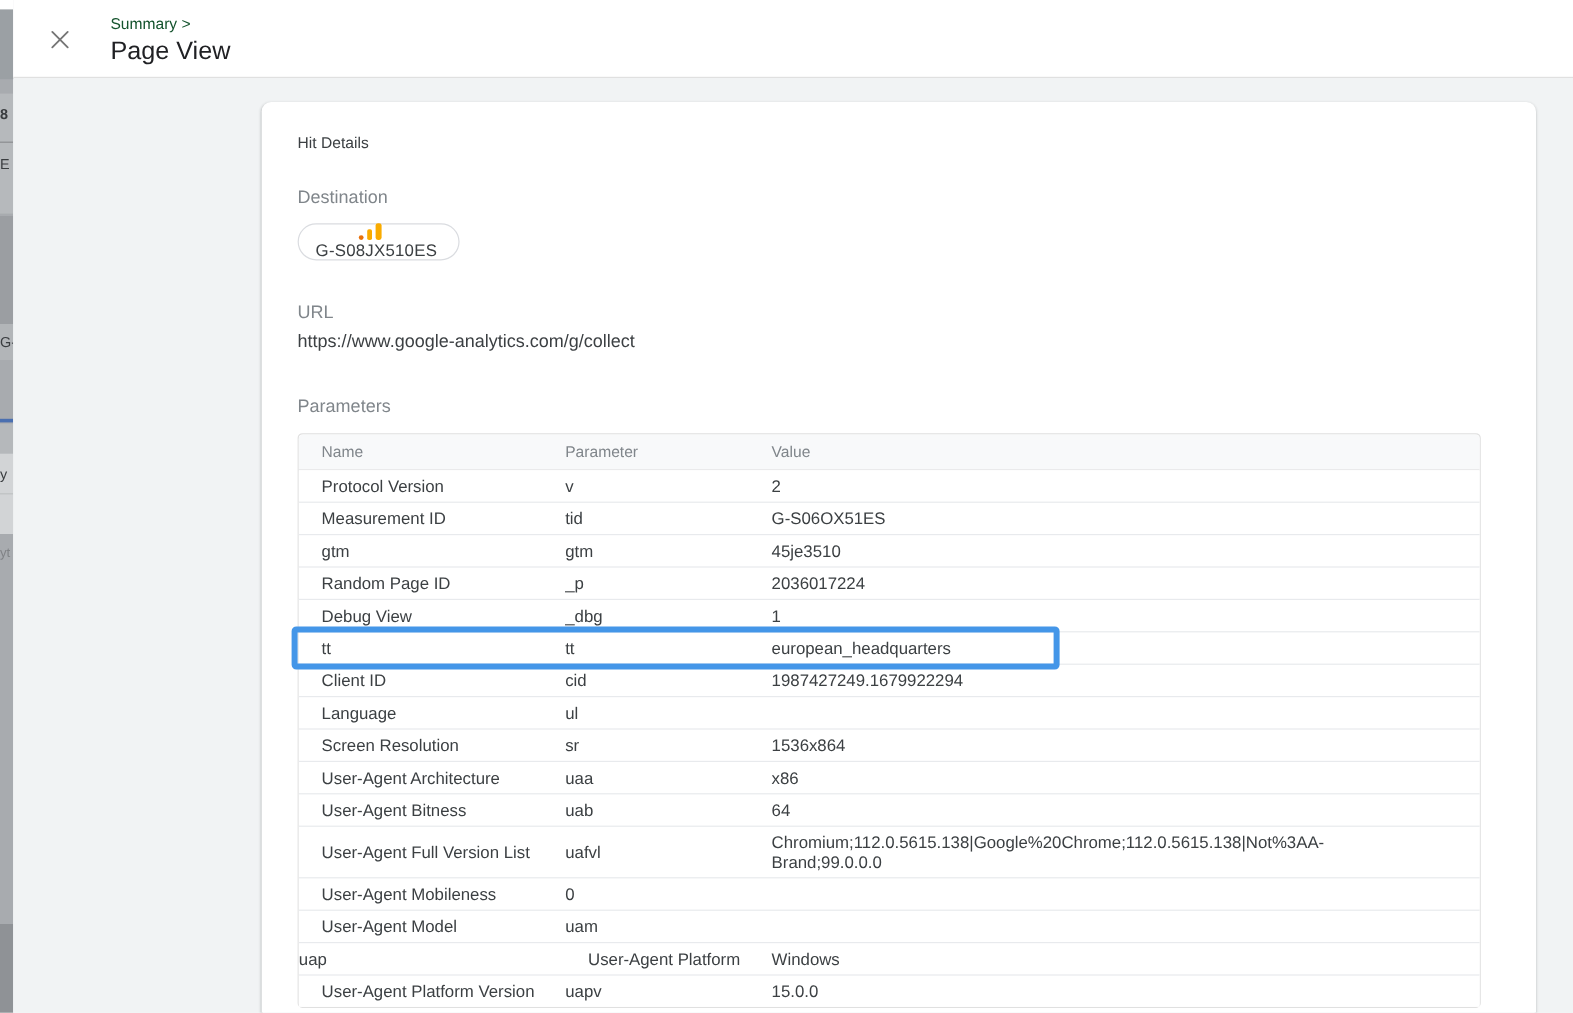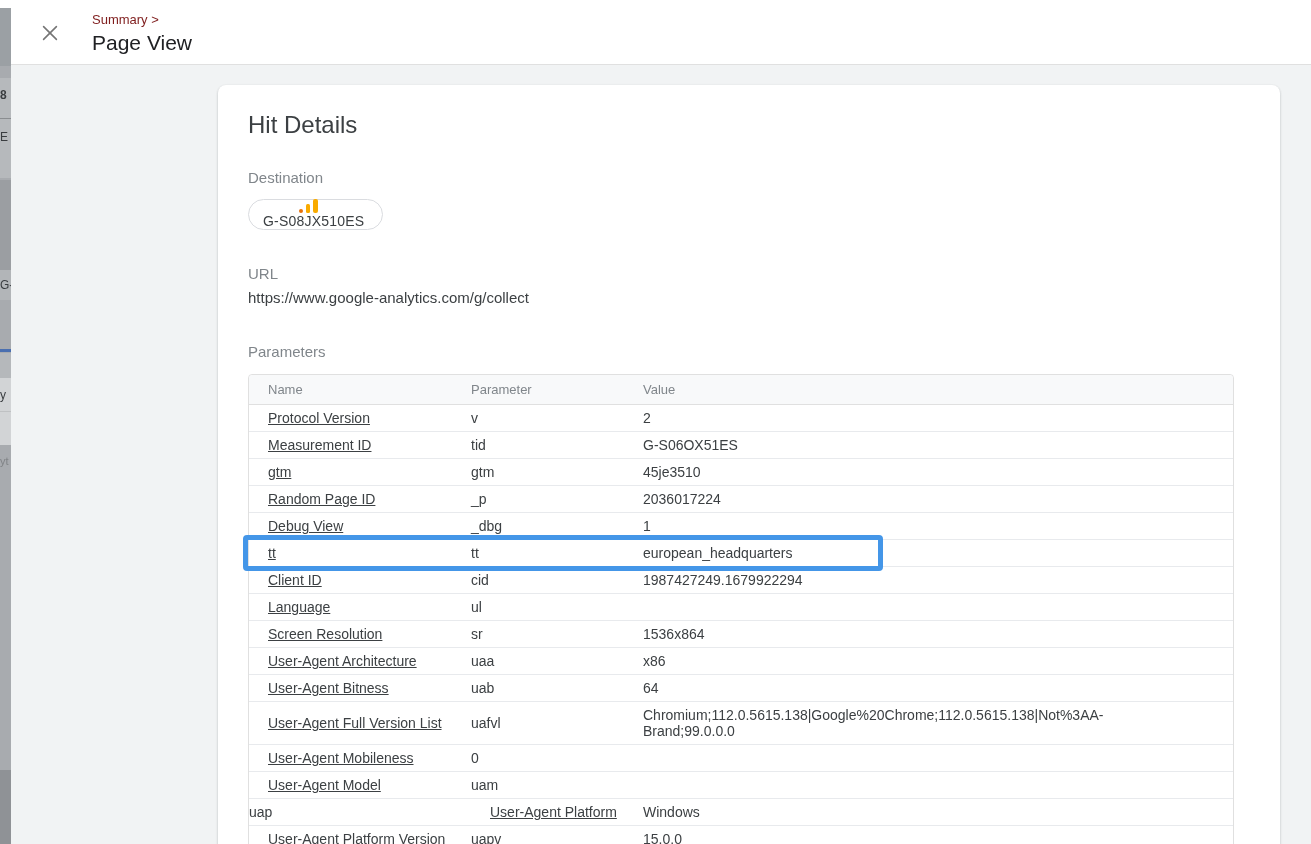--- a/index.html
+++ b/index.html
@@ -35,32 +35,32 @@
   .panel { position: absolute; left: 11px; top: 0; right: 0; bottom: 0; z-index: 2; }
   .panel-header {
     position: absolute; left: 0; right: 0; top: 0; height: 65px;
     background: #ffffff; border-bottom: 1px solid #e0e0e0;
   }
   .close-btn {
     position: absolute; left: 24px; top: 18px; width: 30px; height: 30px;
     display: flex; align-items: center; justify-content: center;
     background: transparent; border: none; cursor: pointer;
   }
-  .breadcrumb { position: absolute; left: 81px; top: 12px; font-size: 13px; color: #7f1d1d; }
+  .breadcrumb { position: absolute; left: 81px; top: 12px; font-size: 13px; color: #14532d; }
   .page-title { position: absolute; left: 81px; top: 31px; font-size: 21px; color: #202124; font-weight: 400; }
 
   .panel-body { position: absolute; left: 0; right: 0; top: 66px; bottom: 0; background: #f1f3f4; overflow: hidden; }
 
   .card {
     position: absolute; left: 207px; top: 19px; width: 1062px; height: 860px;
     background: #ffffff; border-radius: 8px;
     box-shadow: 0 1px 2px rgba(60,64,67,0.25), 0 1px 3px rgba(60,64,67,0.1);
     padding: 26px 30px 40px 30px;
   }
-  .card-title { font-size: 24px; color: #3c4043; font-weight: 400; margin-bottom: 30px; }
+  .card-title { font-size: 13px; color: #3c4043; font-weight: 400; margin-bottom: 30px; }
   .section-label { font-size: 15px; color: #80868b; font-weight: 400; }
 
   .chip {
     margin-top: 13px; display: inline-flex; align-items: center;
     height: 31px; border: 1px solid #dadce0; border-radius: 16px;
     background: #fff; padding: 0 18px 0 14px; cursor: pointer; flex-direction: column;
   }
   .ga-icon { position: relative; width: 19px; height: 14px; margin-right: 11px; }
   .ga-dot  { position: absolute; left: 0;  bottom: 0; width: 4px; height: 4px;  background: #e8710a; border-radius: 2px; }
   .ga-mid  { position: absolute; left: 7px;  bottom: 0; width: 4px; height: 9px;  background: #f9ab00; border-radius: 1.5px; }
@@ -87,21 +87,21 @@
   .trow {
     position: relative; display: grid; grid-template-columns: 222px 172px 1fr;
     border-top: 1px solid #e8eaed; background: #fff;
   }
   .trow:first-child { border-top: none; }
   .tcell {
     display: flex; align-items: center;
     padding: 5px 10px 5px 0; font-size: 14px; line-height: 16px; color: #3c4043;
     overflow-wrap: break-word; min-height: 26px;
   }
-  .tcell.col-0 { padding-left: 19px; text-decoration: underline; }
+  .tcell.col-0 { padding-left: 19px; }
   .tcell.col-2 { padding-right: 120px; }
   .tcell.col-2 > span { max-width: 100%; }
   .highlight-box {
     position: absolute; left: -6px; top: -5px; width: 640px; height: calc(100% + 10px);
     border: 5px solid #4496e8; border-radius: 4px; pointer-events: none; z-index: 3;
   }
 </style>
 </head>
 <body>
 

